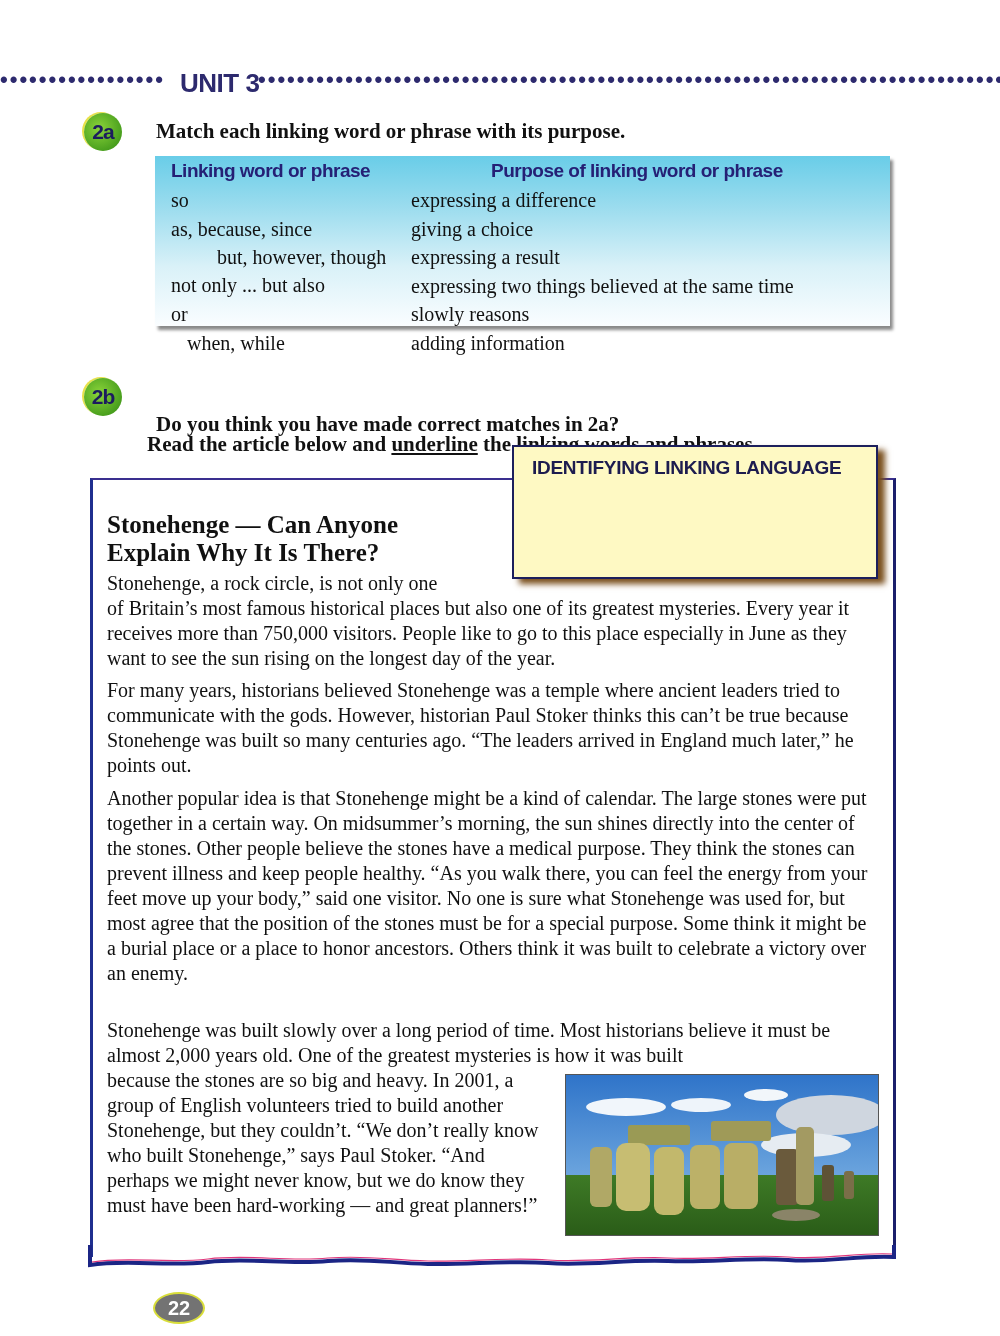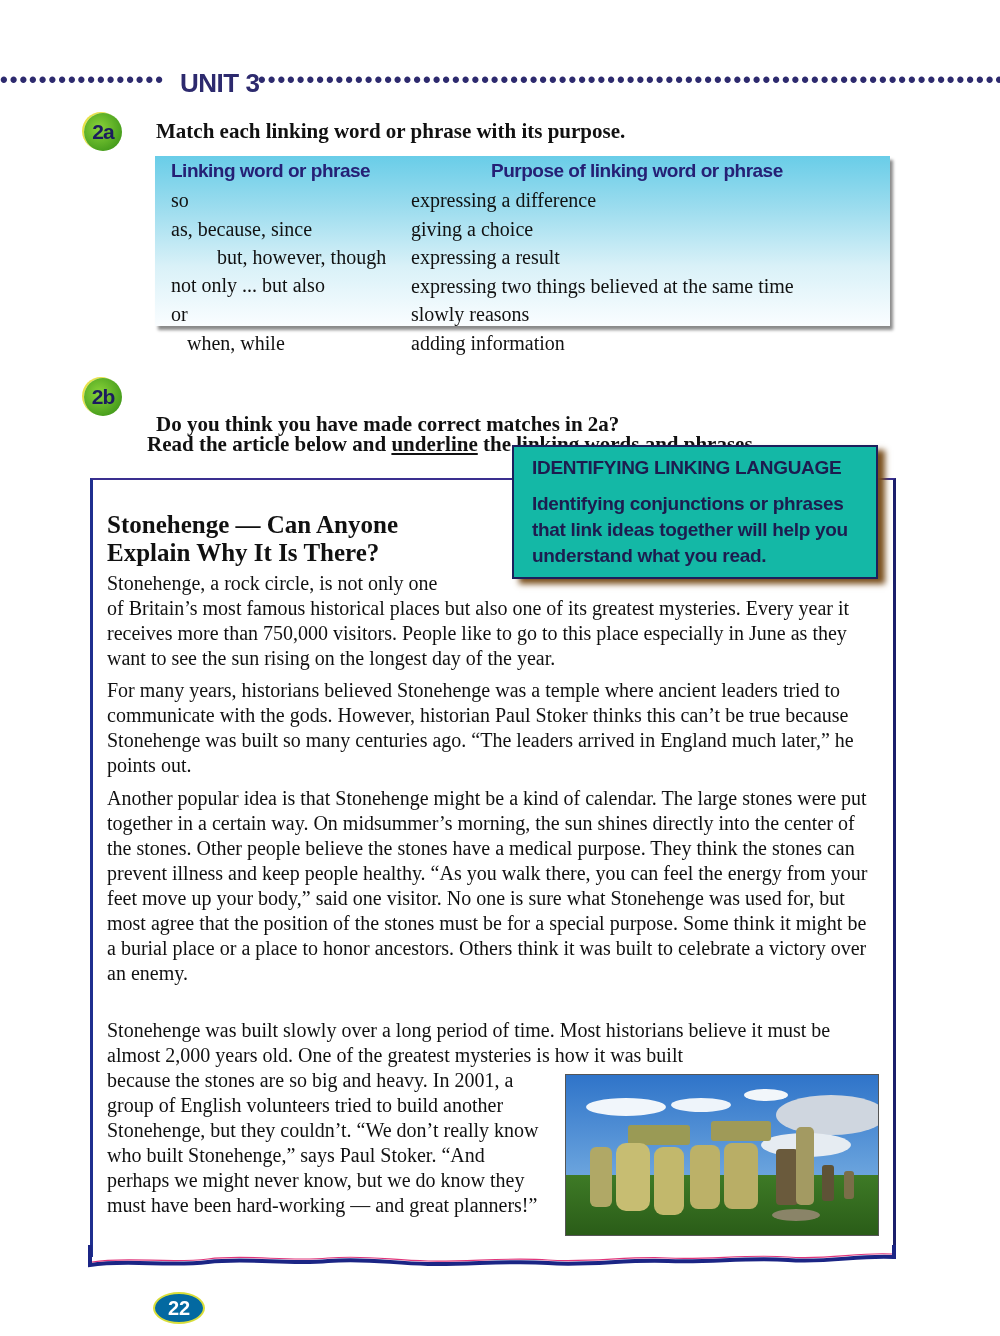--- a/index.html
+++ b/index.html
@@ -26,36 +26,36 @@
                box-shadow:3px 4px 3px #8a8a8a;text-align:center; }
   .col-head { position:absolute; top:4px; font-family:"Liberation Sans", sans-serif; font-weight:bold; font-size:19px;
               color:#252075; letter-spacing:-0.5px; }
   .cell { position:absolute; font-size:20px; line-height:28.6px; color:#111; white-space:nowrap; }
 
   .article { position:absolute; left:90px; top:478px; width:800px; height:777px;
              border-left:3px solid #1f2f8f; border-top:2px solid #3a2f8f; border-right:3px solid #1b1f6b; }
   .article-bottom { position:absolute; left:88px; top:1245px; width:808px; height:28px; }
 
   .tipbox { position:absolute; left:512px; top:445px; width:362px; height:130px;
-            background:#14b8a6; border:2px solid #1c1f5c;
+            background:#fef9c3; border:2px solid #1c1f5c;
             box-shadow:7px 5px 6px #7a4f1d; }
   .tip-title { position:absolute; left:18px; top:10px; font-family:"Liberation Sans", sans-serif; font-weight:bold;
                font-size:19px; color:#1d1c4f; letter-spacing:-0.3px; }
   .tip-body { position:absolute; left:18px; top:44px; width:335px; font-family:"Liberation Sans", sans-serif; font-weight:bold;
               font-size:19px; line-height:26px; color:#1d1c4f; letter-spacing:-0.3px; }
 
   .art-title { position:absolute; left:107px; top:503px; font-weight:bold; font-size:25px; line-height:28px; color:#111;margin-top:8px; }
   .para { position:absolute; left:107px; width:768px; font-size:20px; line-height:25px; color:#111; }
   .para-narrow { position:absolute; left:107px; width:440px; font-size:20px; line-height:25px; color:#111; }
 
   .photo { position:absolute; left:565px; top:1074px; width:312px; height:160px; overflow:hidden;
            border:1px solid #555; }
 
   .pagenum { position:absolute; left:153px; top:1292px; width:48px; height:28px; border-radius:50%;
-             background:#0369a1; border:2px solid #d9de3a; display:flex; align-items:center; justify-content:center;
+             background:#737373; border:2px solid #d9de3a; display:flex; align-items:center; justify-content:center;
              font-family:"Liberation Sans", sans-serif; font-weight:bold; font-size:20px; color:#fff; }
 </style>
 </head>
 <body>
 
 <div class="unit-bar">
   <div class="dots left">••••••••••••••••••••••••••••••••••••••••••••••••••••••••••••••••••••••••••••••••••••••••••••••••••</div>
   <div class="unit-label">UNIT 3</div>
   <div class="dots right">••••••••••••••••••••••••••••••••••••••••••••••••••••••••••••••••••••••••••••••••••••••••••••••••••</div>
 </div>
@@ -89,21 +89,20 @@
 <div class="instr" style="left:156px; top:410px;">Do you think you have made correct matches in 2a?</div>
 
 <div class="article"></div>
 <svg class="article-bottom" viewBox="0 0 808 28" preserveAspectRatio="none">
   <path d="M2,0 L2,20 C40,14 80,22 120,17 C160,12 200,20 240,16 C280,13 300,18 340,19 C380,20 420,15 460,18 C500,21 540,14 580,16 C620,18 660,12 700,15 C740,18 770,10 806,12 L806,0" fill="none" stroke="#1b2585" stroke-width="4"></path>
   <path d="M4,17 C40,11 80,19 120,14 C160,9 200,17 240,13 C280,10 300,15 340,16 C380,17 420,12 460,15 C500,18 540,11 580,13 C620,15 660,9 700,12 C740,15 770,7 804,9" fill="none" stroke="#e0357a" stroke-width="1.2"></path>
 </svg>
 
 <div class="tipbox">
   <div class="tip-title">IDENTIFYING LINKING LANGUAGE</div>
-  <div class="tip-body">Identifying conjunctions or phrases that link ideas together will help you understand what you read.</div>
 </div>
 
 <div class="art-title">
   <div>Stonehenge — Can Anyone</div>
   <div>Explain Why It Is There?</div>
 </div>
 
 <div class="para" style="top:571px;">
   <div>Stonehenge, a rock circle, is not only one</div>
   <div>of Britain’s most famous historical places but also one of its greatest mysteries. Every year it receives more than 750,000 visitors. People like to go to this place especially in June as they want to see the sun rising on the longest day of the year.</div>

